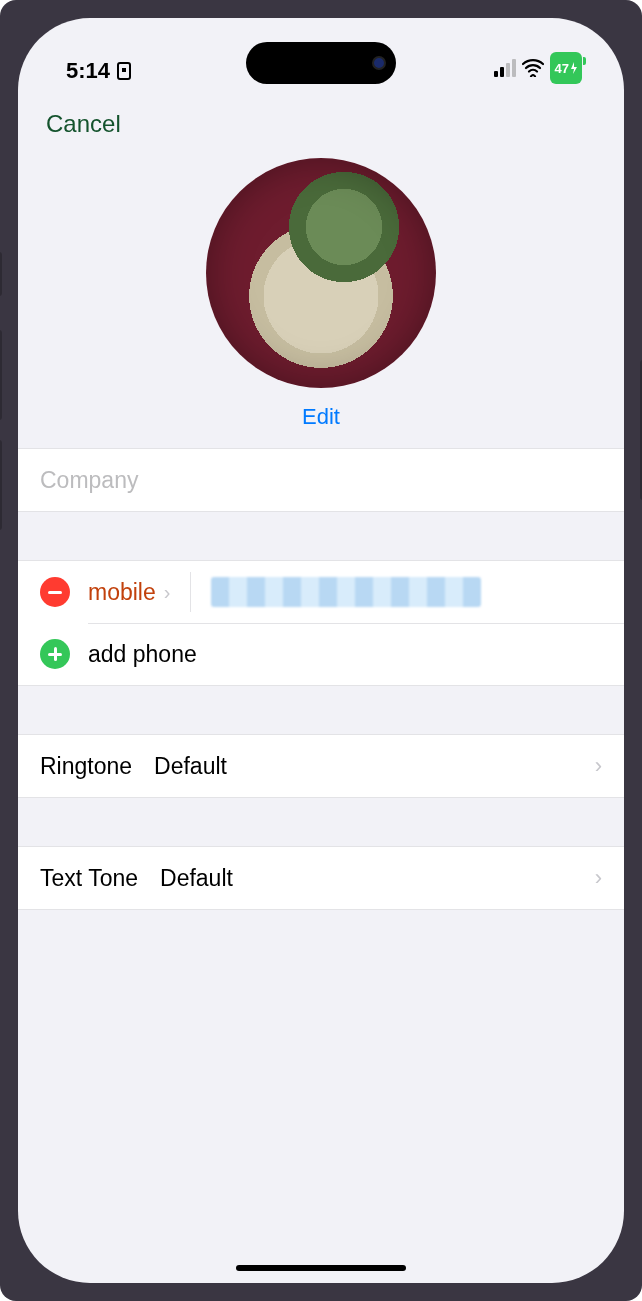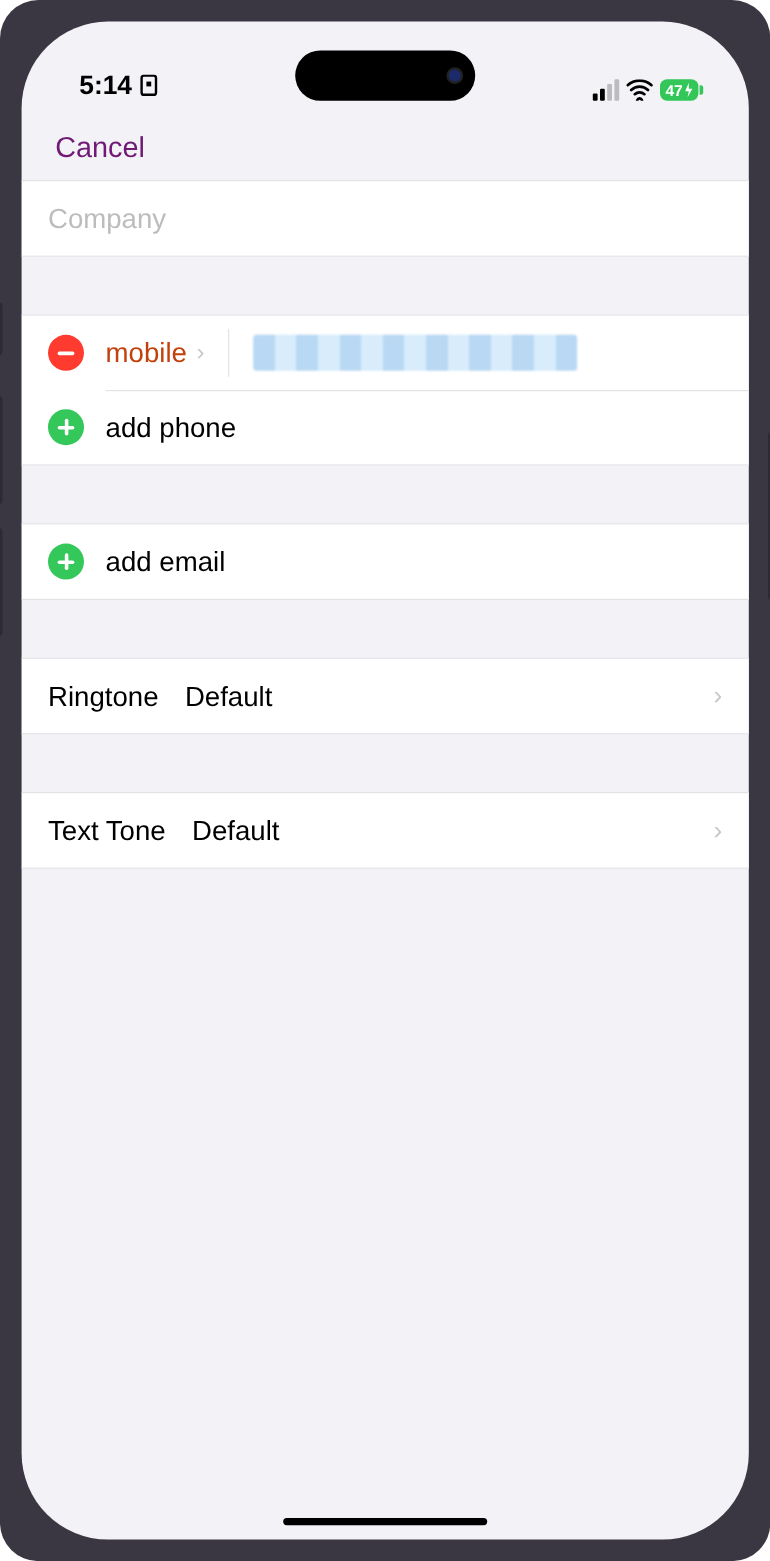--- a/index.html
+++ b/index.html
@@ -1,21 +1,21 @@
 <!DOCTYPE html>
 <html><head>
 <meta charset="utf-8">
 <style>
   * { box-sizing: border-box; margin: 0; padding: 0; font-family: -apple-system, "Helvetica Neue", Helvetica, Arial, sans-serif; }
   body { background: #fff; display: flex; justify-content: center; }
 
   .device {
     width: 642px; height: 1301px;
     background: #3a3642;
-    border-radius: 32px;
+    border-radius: 16px;
     padding: 18px;
     position: relative;
   }
   .screen {
     width: 100%; height: 100%;
     background: #f2f2f7;
     border-radius: 72px;
     overflow: hidden;
     position: relative;
     display: flex; flex-direction: column;
@@ -37,30 +37,30 @@
     font-size: 22px; font-weight: 600;
   }
   .status-left { display:flex; align-items:center; gap:6px; }
   .status-right { display:flex; align-items:center; gap:6px; }
   .sig { display:inline-flex; gap:2px; align-items:flex-end; }
   .sig i { width:4px; background:#000; display:block; border-radius:1px; }
   .sig i.off { background:#bcbcbe; }
   .battery {
     display:inline-flex; align-items:center;
     background:#33c759; color:#fff; font-size:13px; font-weight:700;
-    border-radius:6px; padding:2px 4px 2px 5px; position:relative; height:18px;
+    border-radius:6px; padding:2px 4px 2px 5px; position:relative; height:32px;
   }
   .battery::after { content:""; position:absolute; right:-4px; top:5px; width:3px; height:8px; background:#33c759; border-radius:0 2px 2px 0; }
 
   .nav {
     display:flex; justify-content:space-between; align-items:center;
     padding: 24px 28px 12px 28px;
     font-size: 24px;
   }
-  .nav .cancel { color:#701a75; }
+  .nav .cancel { color:#14532d; }
   .nav .done-wrap { border:5px solid #ee0000; border-radius:22px; padding:2px 8px 4px 8px; }
   .nav .done { color:#007aff; font-weight:600; }
 
   .avatar-block { display:flex; flex-direction:column; align-items:center; padding: 8px 0 18px 0; }
   .avatar {
     width:230px; height:230px; border-radius:50%;
     background: radial-gradient(circle at 60% 30%, #6b8b57 0 18%, #4a6a3a 18% 26%, transparent 26%),
                 radial-gradient(circle at 50% 60%, #d8d0b8 0 32%, #c6bda0 32% 40%, transparent 40%),
                 radial-gradient(circle at 30% 70%, #6e1c2e 0 100%);
     background-color:#5a1628;
@@ -149,20 +149,24 @@
               <path d="M4 0 L1 7 H4 L3 12 L7 5 H4 Z" fill="#fff"></path>
             </svg>
           </span>
       </div>
     </div>
 
     <div class="nav">
       <span class="cancel">Cancel</span>
     </div>
 
+    <div class="avatar-block">
+      <div class="avatar"></div>
+      <span class="edit-link">Edit</span>
+    </div>
 
     <div class="group">
       <div class="row">
         <span class="placeholder">Company</span>
       </div>
     </div>
 
     <div class="group">
       <div class="row">
         <span class="circ minus"></span>
@@ -170,26 +174,20 @@
         <span class="mini-chev">›</span>
         <span class="vdiv"></span>
         <span class="blurred"></span>
       </div>
       <div class="row indent">
         <span class="circ plus"></span>
         <span>add phone</span>
       </div>
     </div>
 
-    <div class="group">
-      <div class="row">
-        <span class="circ plus"></span>
-        <span>add email</span>
-      </div>
-    </div>
 
     <div class="group">
       <div class="row">
         <span class="kv-label">Ringtone</span>
         <span class="kv-value">Default</span>
         <span class="chev">›</span>
       </div>
     </div>
 
     <div class="group" style="margin-bottom:0">

